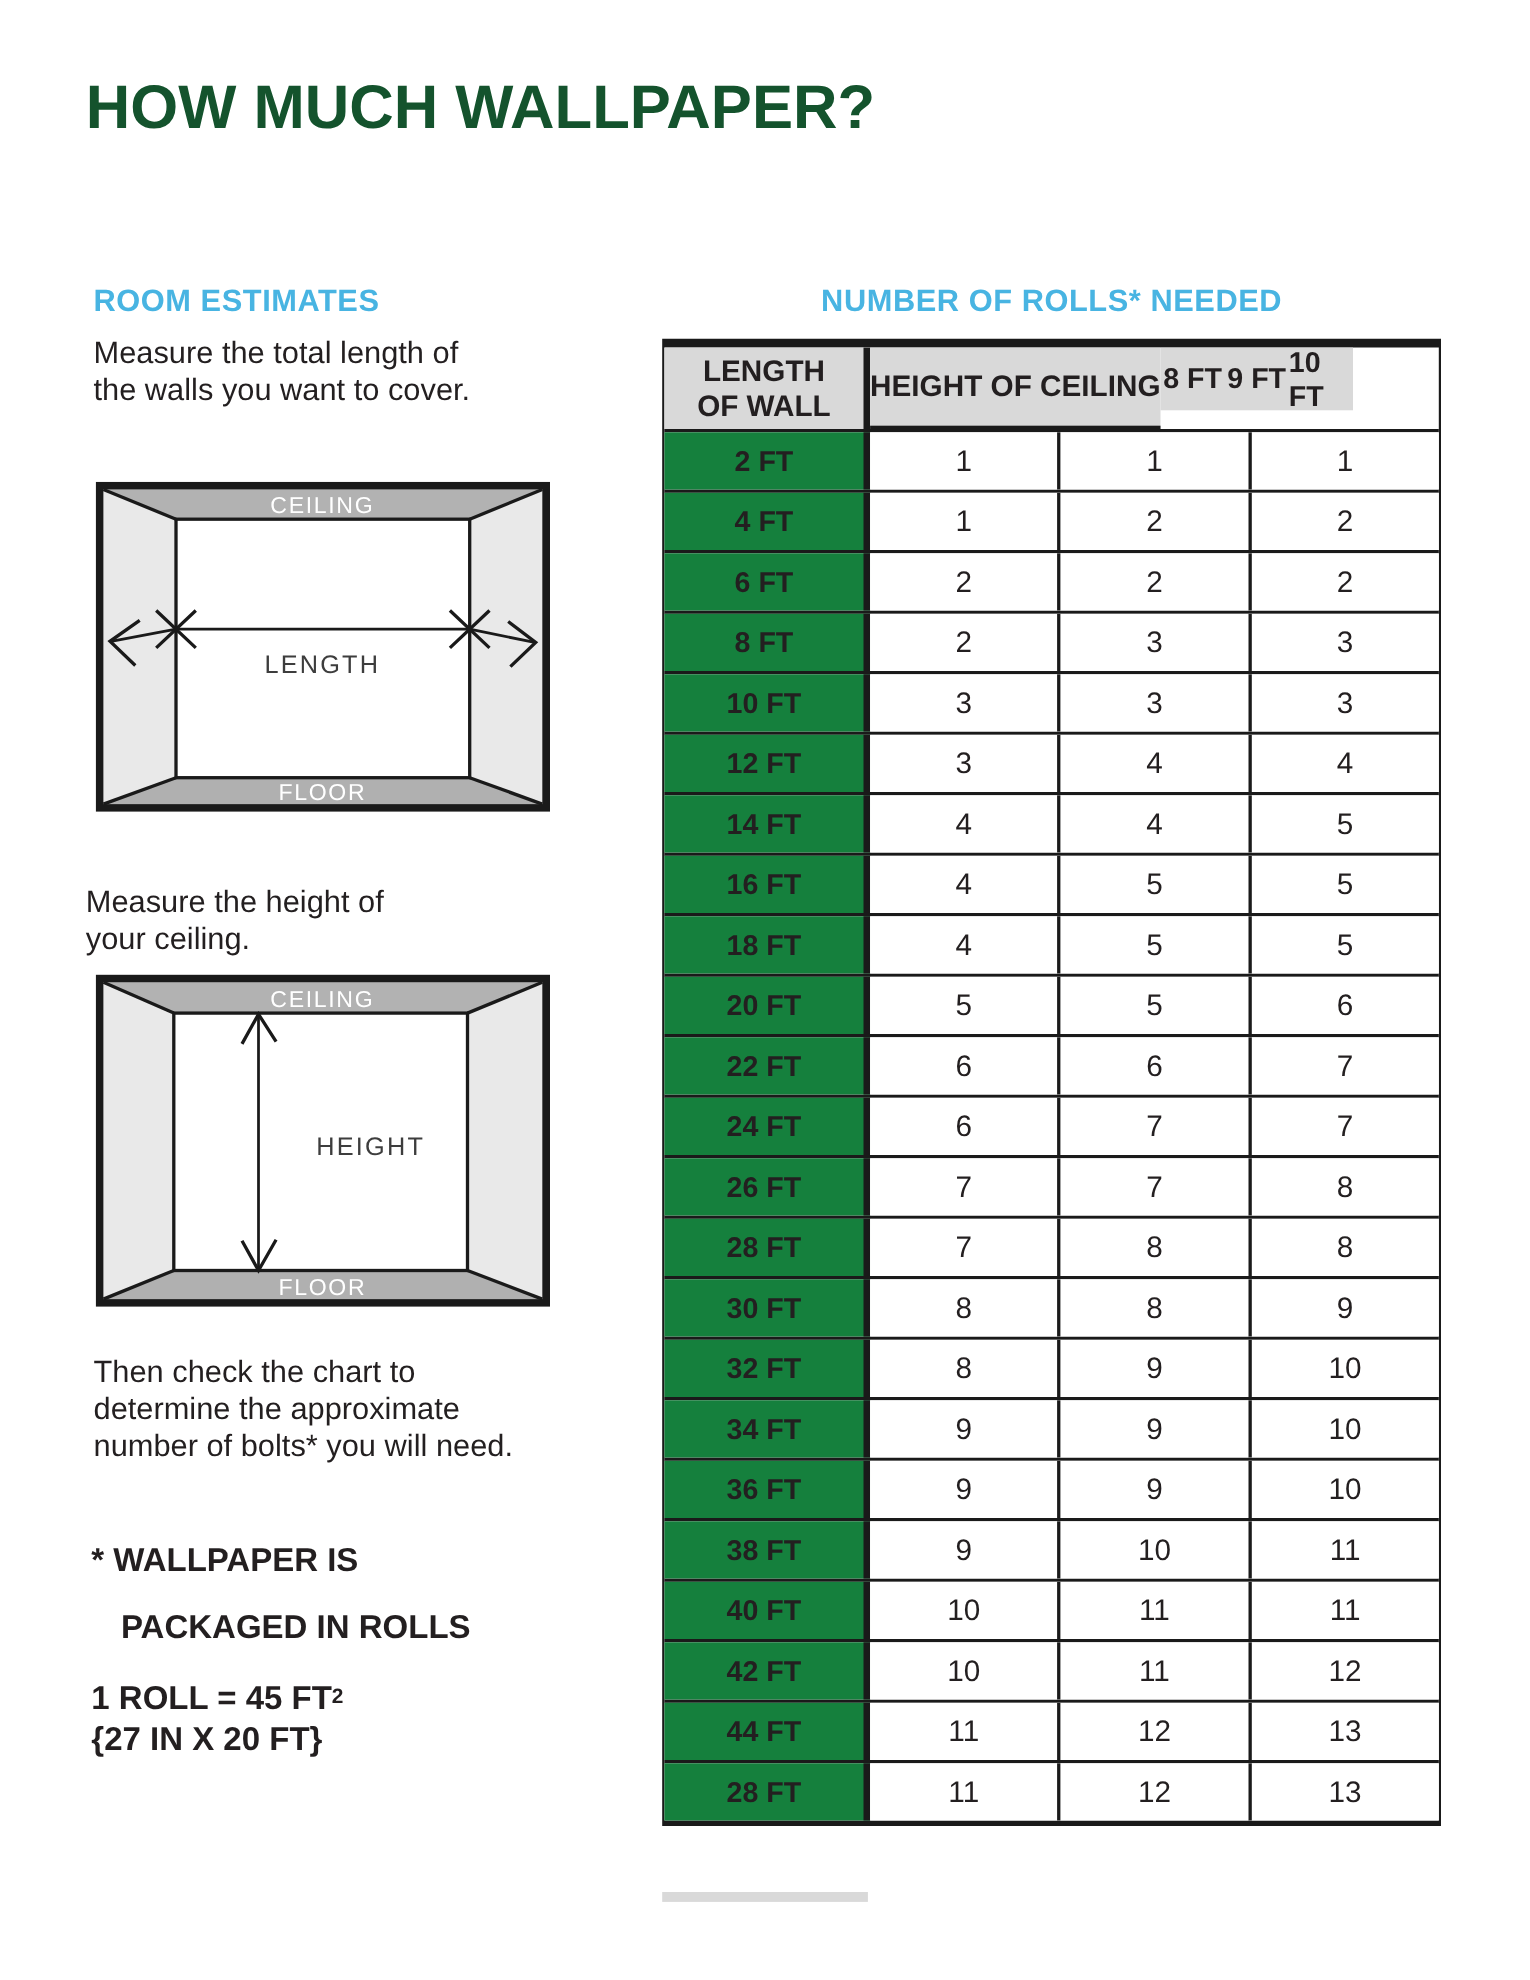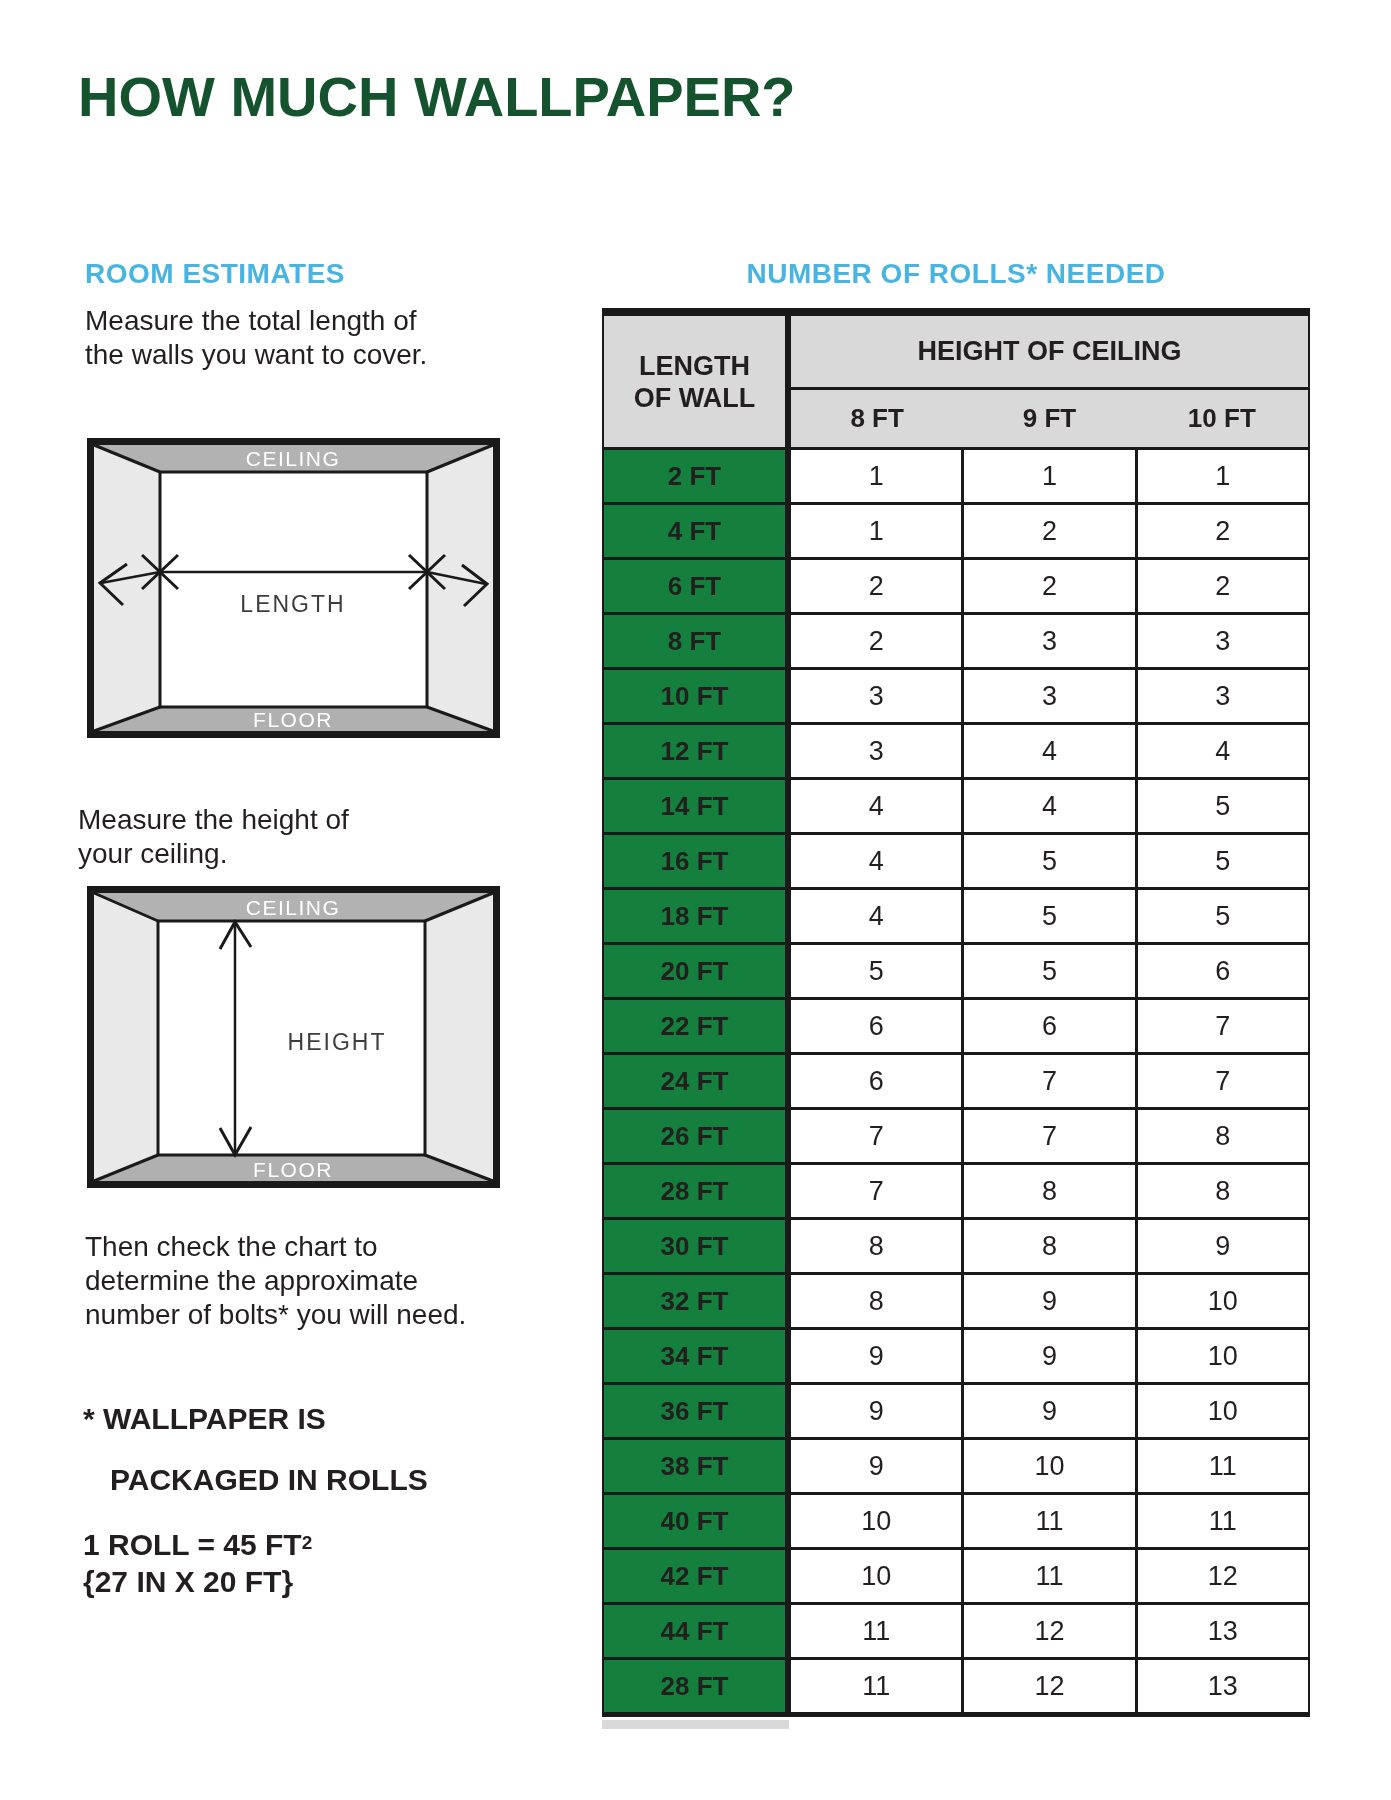--- a/index.html
+++ b/index.html
@@ -25,21 +25,21 @@
   .diag1{left:87px;top:438px;}
   .diag2{left:87px;top:886px;}
   
   .rolltable{left:602px;top:308px;width:708px;box-sizing:border-box;
     border-top:8px solid #1a1a1a;border-bottom:5px solid #1a1a1a;
     border-left:2px solid #1a1a1a;border-right:2px solid #1a1a1a;background:#fff;}
   .thead{display:flex;}
   .thead-left{width:181px;background:#d9d9d9;border-right:6px solid #1a1a1a;
     display:flex;flex-direction:column;align-items:center;justify-content:center;
     font-weight:bold;font-size:27px;line-height:32px;}
-  .thead-right{flex:1;display:flex;flex-direction:column;}
+  .thead-right{flex:1;display:flex;}
   .group-h{height:71px;background:#d9d9d9;border-bottom:3px solid #1a1a1a;
     display:flex;align-items:center;justify-content:center;font-weight:bold;font-size:27px;}
   .subs{height:57px;background:#d9d9d9;display:flex;}
   .sub{flex:1;display:flex;align-items:center;justify-content:center;font-weight:bold;font-size:26px;}
   .trow{display:flex;height:52px;border-top:3px solid #1a1a1a;}
   .tlabel{width:181px;background:#15803d;border-right:6px solid #1a1a1a;
     display:flex;align-items:center;justify-content:center;font-weight:bold;font-size:26px;}
   .tval{flex:1;background:#fff;display:flex;align-items:center;justify-content:center;font-size:27px;}
   .tval.sep{border-left:3px solid #1a1a1a;}
   .gray-tab{left:602px;top:1720px;width:187px;height:9px;background:#d9d9d9;}

